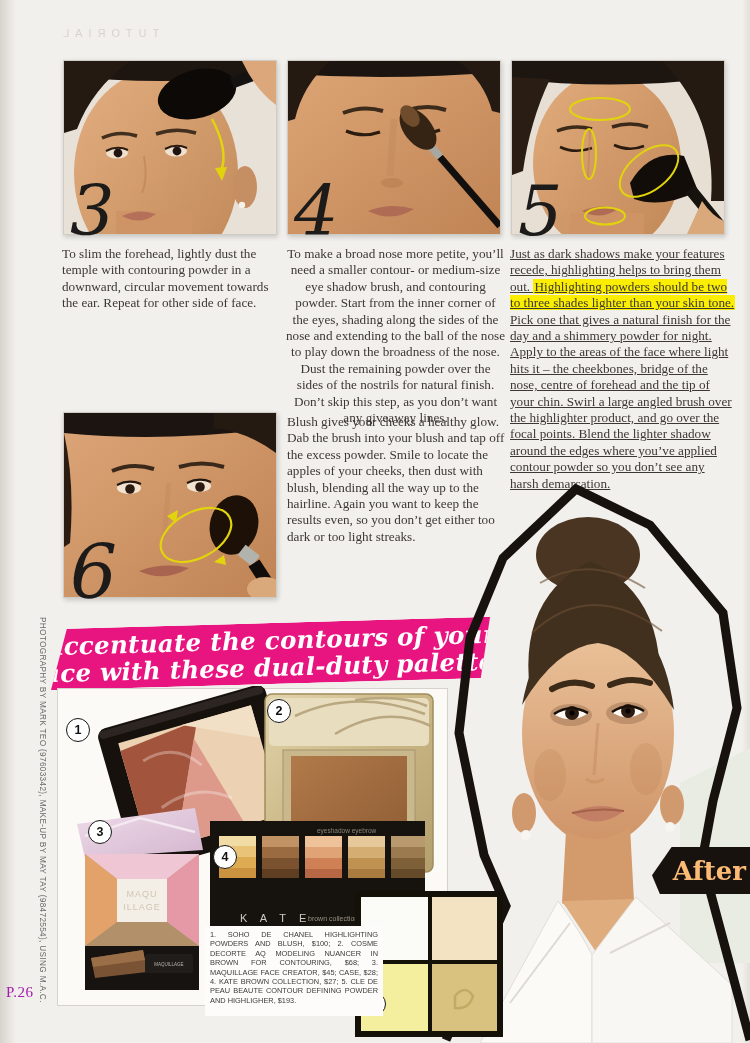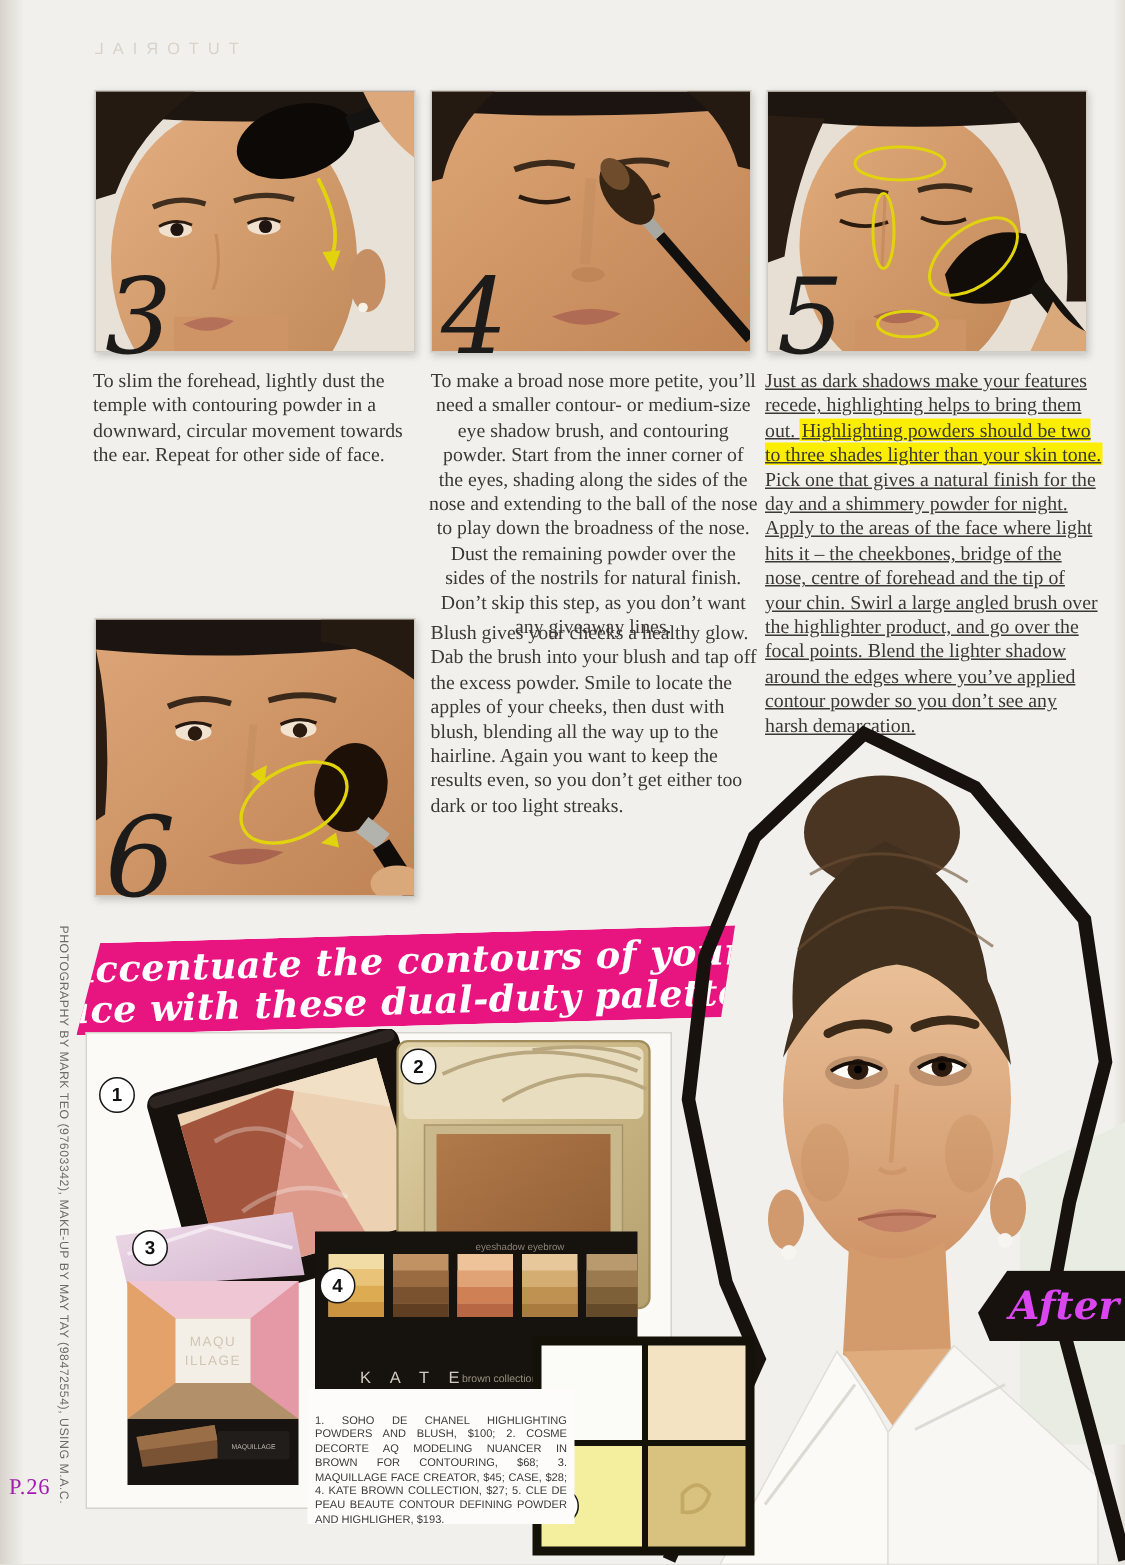--- a/index.html
+++ b/index.html
@@ -37,34 +37,34 @@
         z-index:4;display:flex;flex-direction:column;justify-content:center;align-items:center;}
   .banner-line{font-family:"DejaVu Serif",serif;font-weight:bold;font-style:italic;
         font-size:24.5px;line-height:27px;color:#fff;letter-spacing:.3px;white-space:nowrap;}
   
   #product-box{left:57px;top:688px;width:389px;height:316px;background:#fbfaf7;
         border:1px solid #d6d3cc;z-index:4;}
   #model{left:440px;top:483px;z-index:5;}
   #after-banner{left:652px;top:847px;width:98px;height:47px;background:#17120e;z-index:6;
         clip-path:polygon(0 60%,20% 0,100% 0,100% 100%,8% 100%);
         display:flex;align-items:center;justify-content:flex-end;padding-right:4px;box-sizing:border-box;}
-  #after-banner span{font-family:"DejaVu Serif",serif;font-weight:bold;font-style:italic;
-        font-size:26px;color:#d946ef;}
+  #after-banner span{font-family:"DejaVu Serif",serif;font-weight:bold;
+        font-size:26px;color:#fdba74;}
   #products{left:55px;top:686px;z-index:7;}
   .badge{width:22px;height:22px;border-radius:50%;background:#fff;border:1.6px solid #161616;
         display:flex;align-items:center;justify-content:center;z-index:8;
         font-family:"Liberation Sans",sans-serif;font-size:12.5px;font-weight:bold;color:#111;}
   #badge1{left:66px;top:718px;}
   #badge2{left:267px;top:699px;}
   #badge3{left:88px;top:820px;}
   #badge4{left:213px;top:845px;}
   #badge5{left:362px;top:992px;}
   #caption{left:205px;top:926px;width:178px;height:90px;background:#fdfcfa;z-index:8;
         font-family:"Liberation Sans",sans-serif;font-size:7.4px;line-height:9.4px;
-        color:#3a3a3a;text-transform:uppercase;text-align:justify;padding:16px 5px;box-sizing:border-box;}
+        color:#3a3a3a;text-transform:uppercase;text-align:justify;padding:4px 5px;box-sizing:border-box;}
   #credit{left:47px;top:617px;transform-origin:0 0;transform:rotate(90deg);
         font-family:"Liberation Sans",sans-serif;font-size:8.2px;letter-spacing:.35px;
         color:#6b6b6b;white-space:nowrap;z-index:6;}
   #pagenum{left:6px;top:984px;font-family:Liberation Serif, serif;font-size:15px;
         letter-spacing:.5px;color:#a21caf;z-index:6;}
 </style>
 </head>
 <body>
 
 <div id="page">

